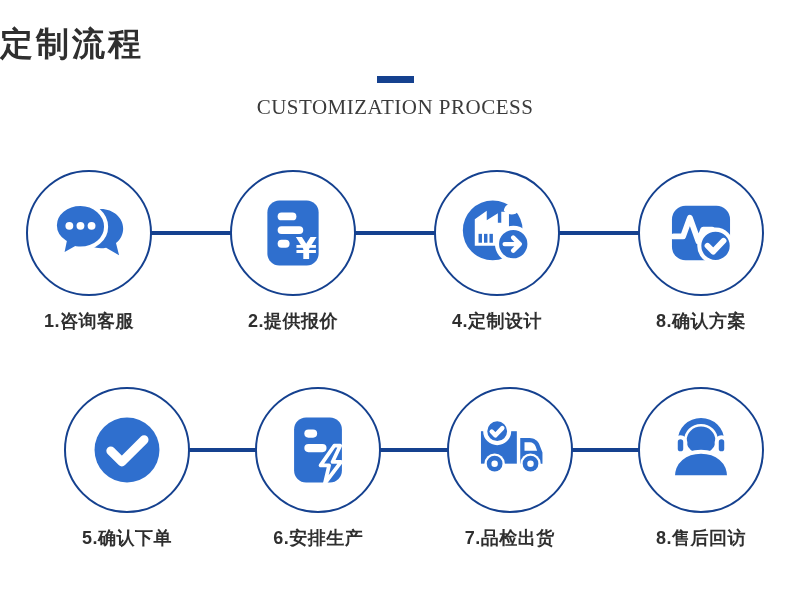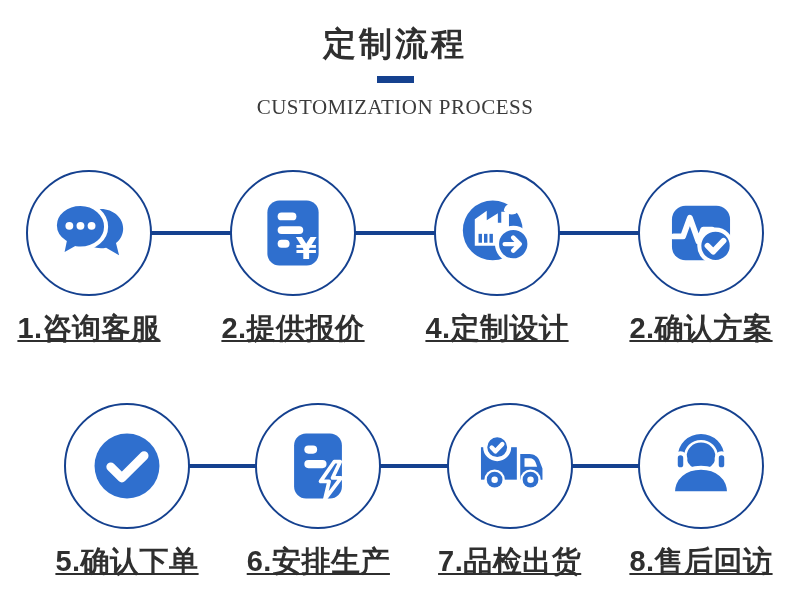--- a/index.html
+++ b/index.html
@@ -10,21 +10,21 @@
   }
   *{box-sizing:border-box;}
   html,body{margin:0;padding:0;}
   body{
     width:790px;height:597px;overflow:hidden;
     background:var(--background);
     font-family:"Liberation Sans","DejaVu Sans",sans-serif;
   }
   .header{padding-top:25px;}
   .title{
-    margin:0;text-align:center;font-size:33px;font-weight:700;
+    margin:0;text-align:left;font-size:33px;font-weight:700;
     letter-spacing:3px;color:var(--text-dark);line-height:38px;
   }
   .divider{width:37px;height:7px;background:var(--navy);margin:13px auto 11px auto;}
   .subtitle{
     margin:12px;text-align:center;font-family:"Liberation Serif","DejaVu Serif",serif;
     font-size:21px;color:#3b3b3b;letter-spacing:0.5px;line-height:25px;
   }
   .row{position:relative;display:flex;justify-content:space-between;padding:0 26px;margin-top:50px;}
   .row.second{margin-top:54px;margin-left:38px;}
   .connector{
@@ -33,21 +33,21 @@
   }
   .step{display:flex;flex-direction:column;align-items:center;width:126px;}
   .circle{
     width:126px;height:126px;border-radius:50%;
     border:2px solid var(--navy);background:#fff;
     display:flex;align-items:center;justify-content:center;
     position:relative;z-index:1;
   }
   .icon{width:82px;height:82px;display:block;}
   .label-wrap{margin-top:13px;width:126px;display:flex;justify-content:center;}
-  .label{font-size:29px;font-weight:700;color:var(--text-dark);white-space:nowrap;letter-spacing:0.5px;text-decoration:underline;}
+  .label{font-size:18px;font-weight:700;color:var(--text-dark);white-space:nowrap;letter-spacing:0.5px;}
   
   .ib{fill:var(--icon-blue);}
   .wf{fill:#fff;}
   .ows{stroke:#fff;stroke-width:2.4;}
   .ows2{stroke:#fff;stroke-width:2.2;stroke-linejoin:round;}
   .wsl{fill:none;stroke:#fff;stroke-width:2.6;stroke-linecap:round;stroke-linejoin:round;}
   .pline{fill:none;stroke:#fff;stroke-width:3.4;stroke-linecap:round;stroke-linejoin:round;}
   .wsl5{fill:none;stroke:#fff;stroke-width:5.2;stroke-linecap:round;stroke-linejoin:round;}
   .bband{fill:none;stroke:var(--icon-blue);stroke-width:3.6;}
   .wband{fill:none;stroke:#fff;stroke-width:6.6;}
@@ -117,21 +117,21 @@
   <div class="step">
     <div class="circle">
       <svg class="icon" viewBox="0 0 48 48">
         <rect class="ib" x="7" y="8" width="34" height="32" rx="8"></rect>
         <path class="pline" d="M8 26h5.5l4-11 5 14 2.8-7h5.2"></path>
         <circle class="ib ows" cx="32.5" cy="31.5" r="9.5"></circle>
         <path class="wsl" style="stroke-width:3.4" d="M27.8 31.5l3.4 3.4 6-6.3"></path>
       </svg>
     </div>
     <div class="label-wrap">
-        <span class="label">2.确认方案</span>
+        <span class="label">8.确认方案</span>
       </div>
   </div>
 </div>
 
 <div class="row second">
   <div class="connector"></div>
 
   <div class="step">
     <div class="circle">
       <svg class="icon" viewBox="0 0 48 48">

